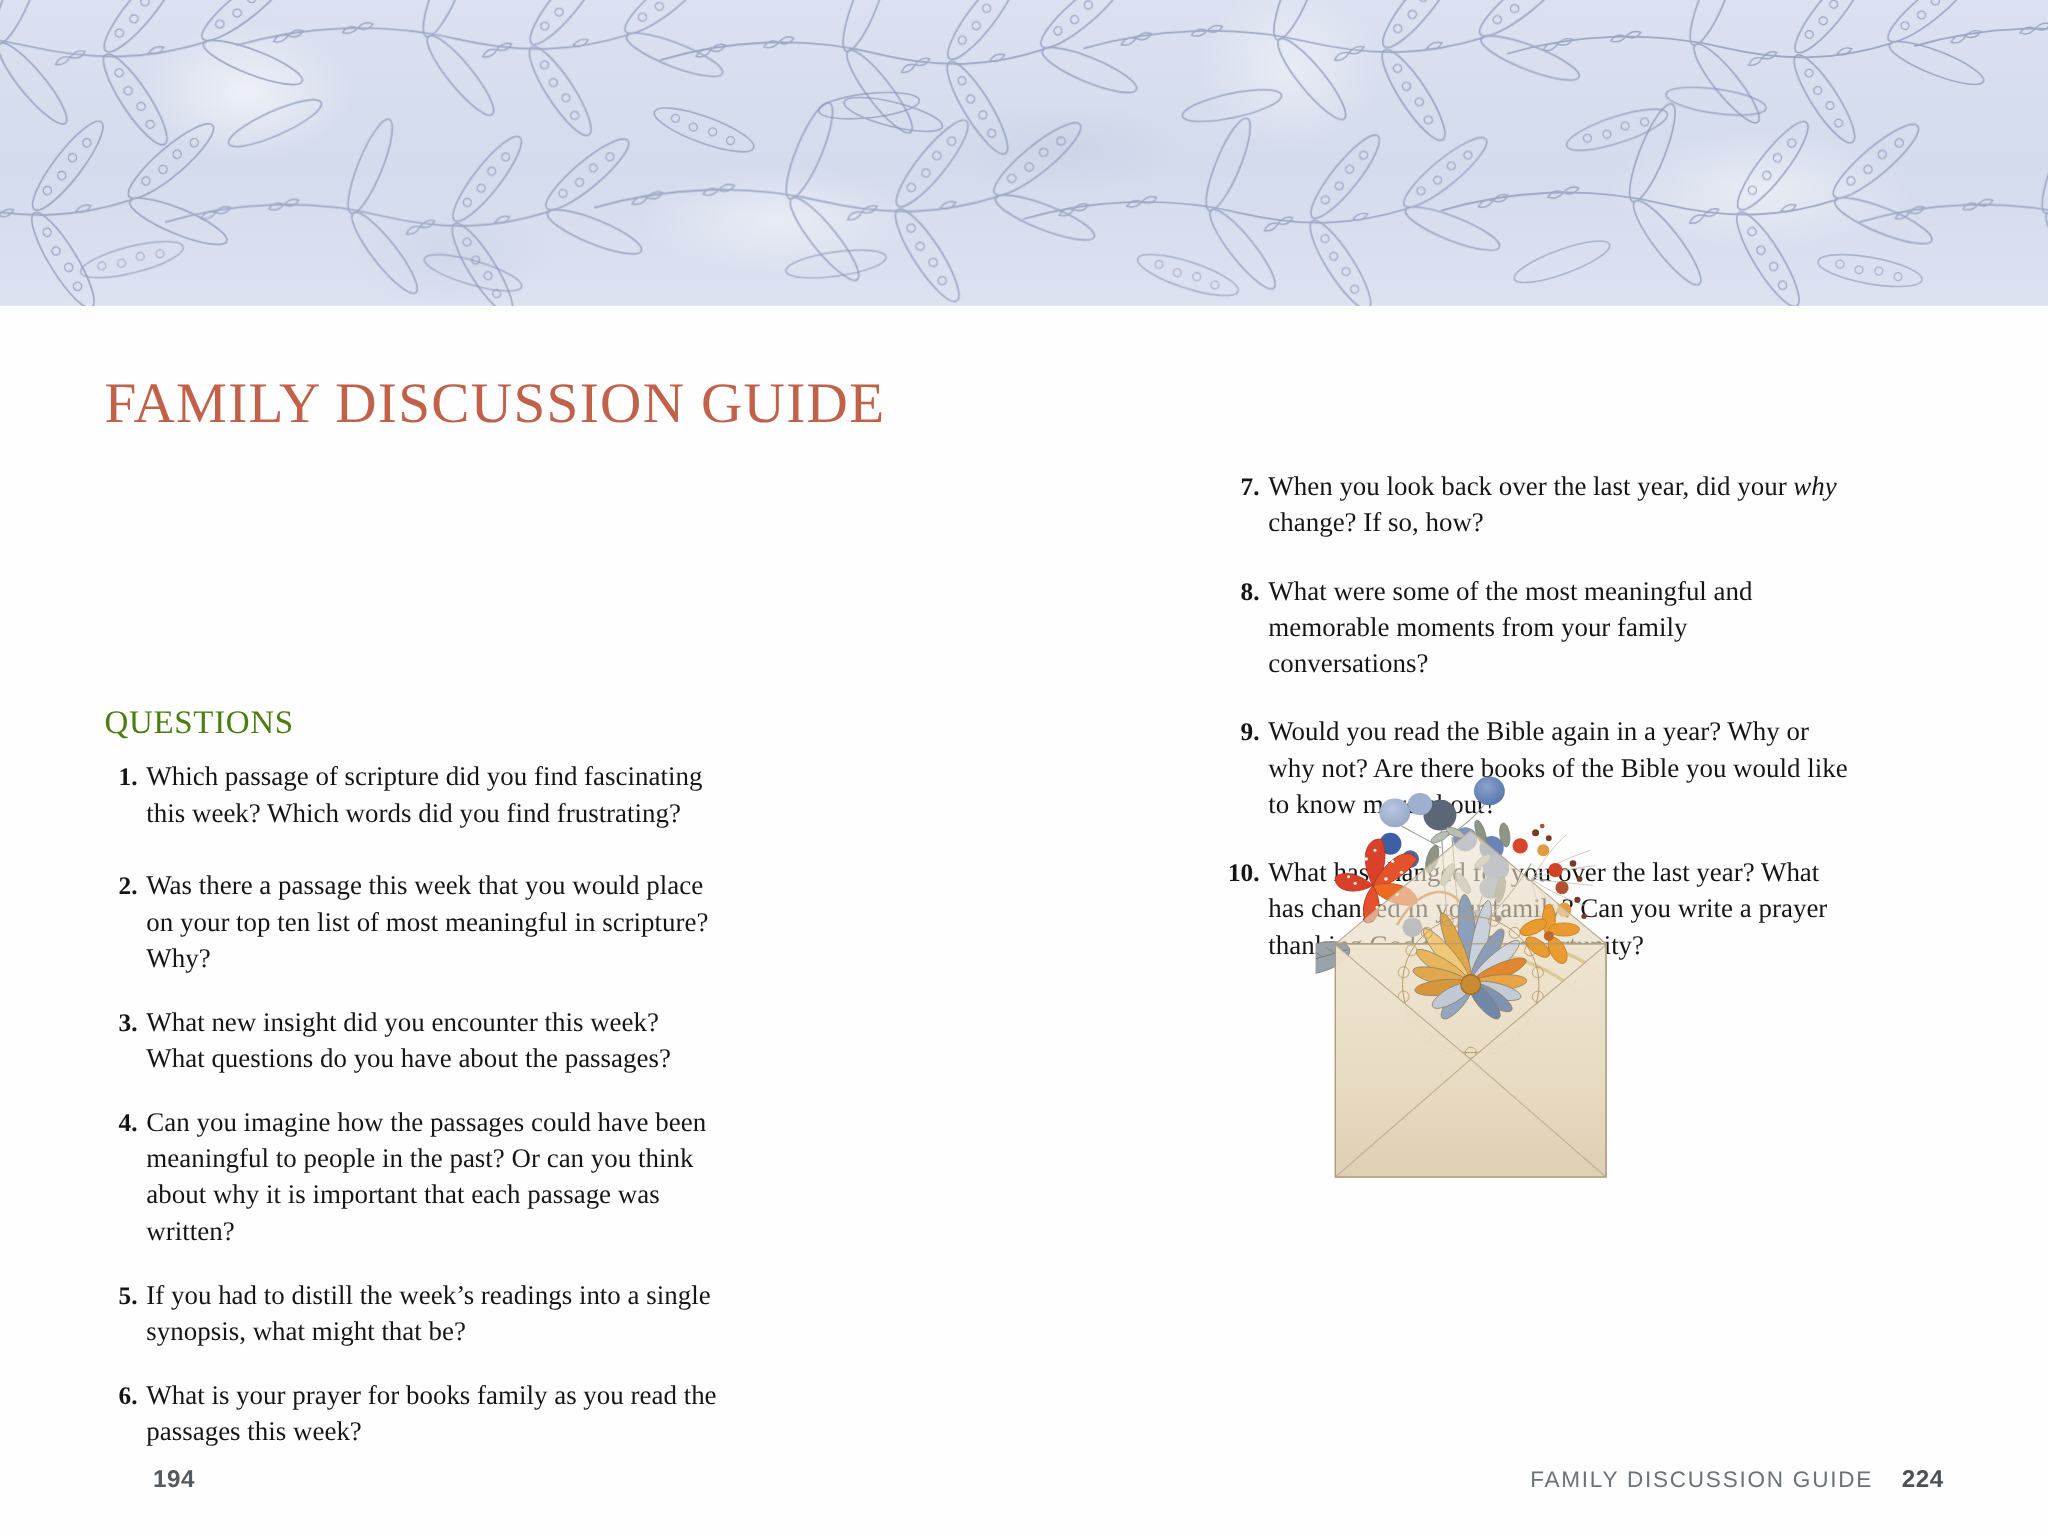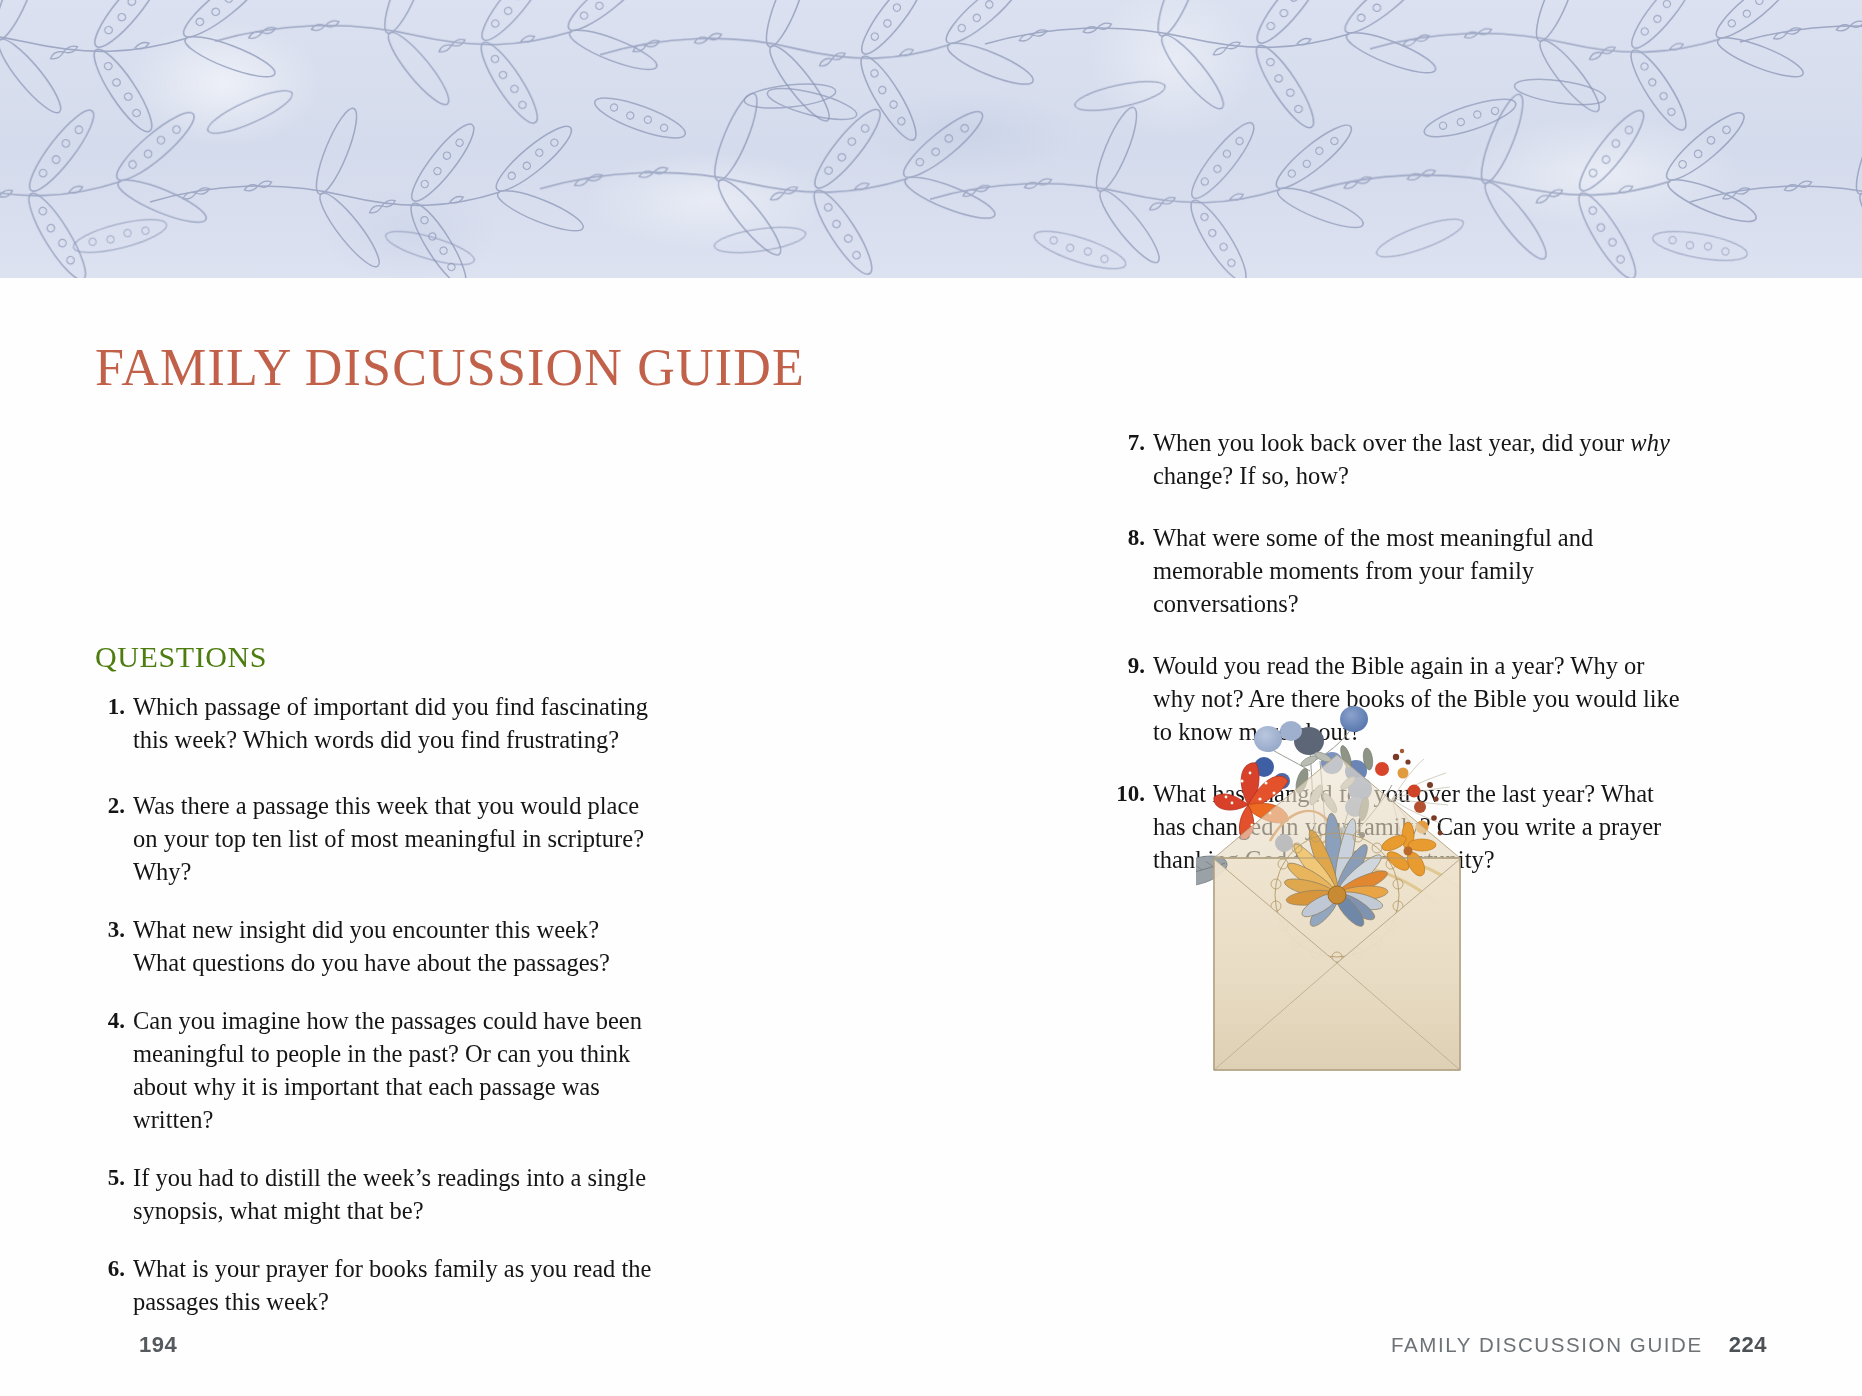--- a/index.html
+++ b/index.html
@@ -339,21 +339,21 @@
     <div class="page-left">
 
       <h1 id="page-title">FAMILY DISCUSSION GUIDE</h1>
 
 
       <h2 id="questions-heading">QUESTIONS</h2>
 
       <ol class="qlist" id="questions-left">
         <li>
           <span class="qnum">1.</span>
-          <span class="qtext">Which passage of important did you find fascinating this week? Which words did you find frustrating?</span>
+          <span class="qtext">Which passage of scripture did you find fascinating this week? Which words did you find frustrating?</span>
         </li>
         <li>
           <span class="qnum">2.</span>
           <span class="qtext">Was there a passage this week that you would place on your top ten list of most meaningful in scripture? Why?</span>
         </li>
         <li>
           <span class="qnum">3.</span>
           <span class="qtext">What new insight did you encounter this week? What questions do you have about the passages?</span>
         </li>
         <li>

